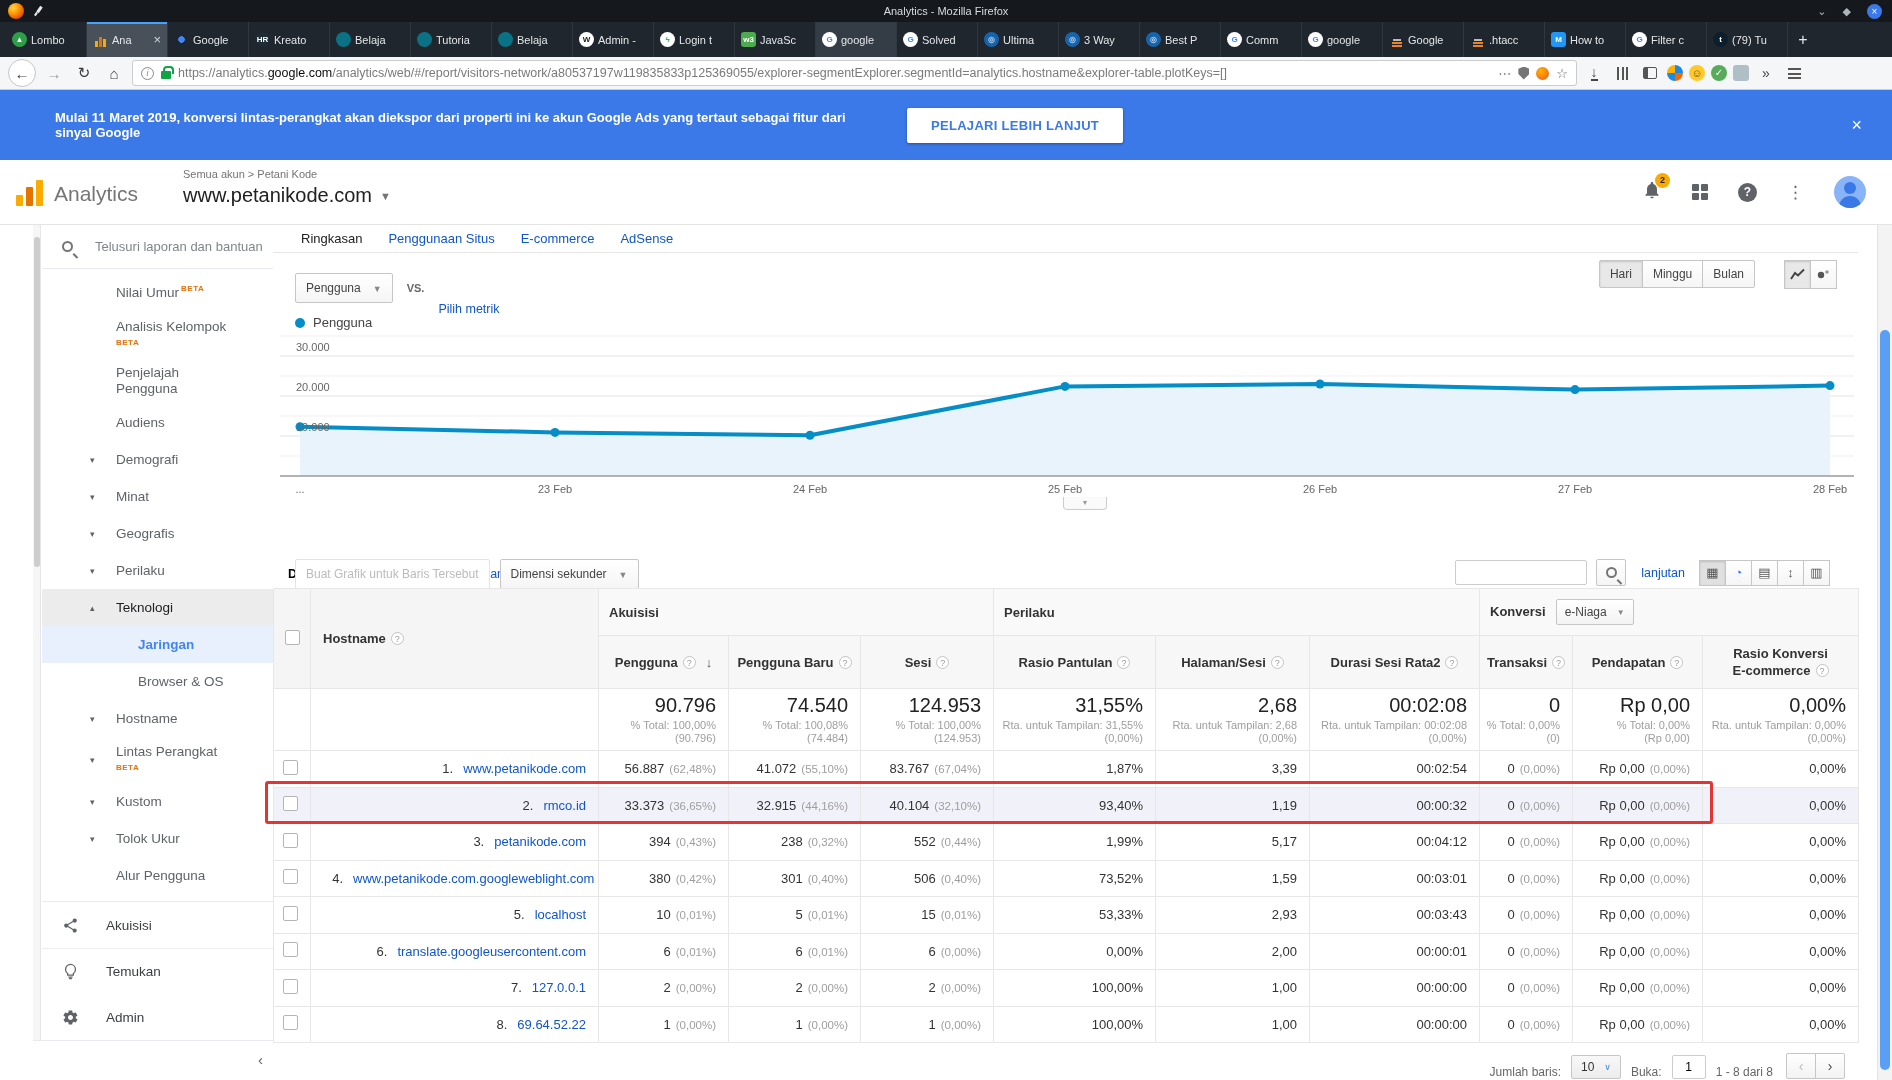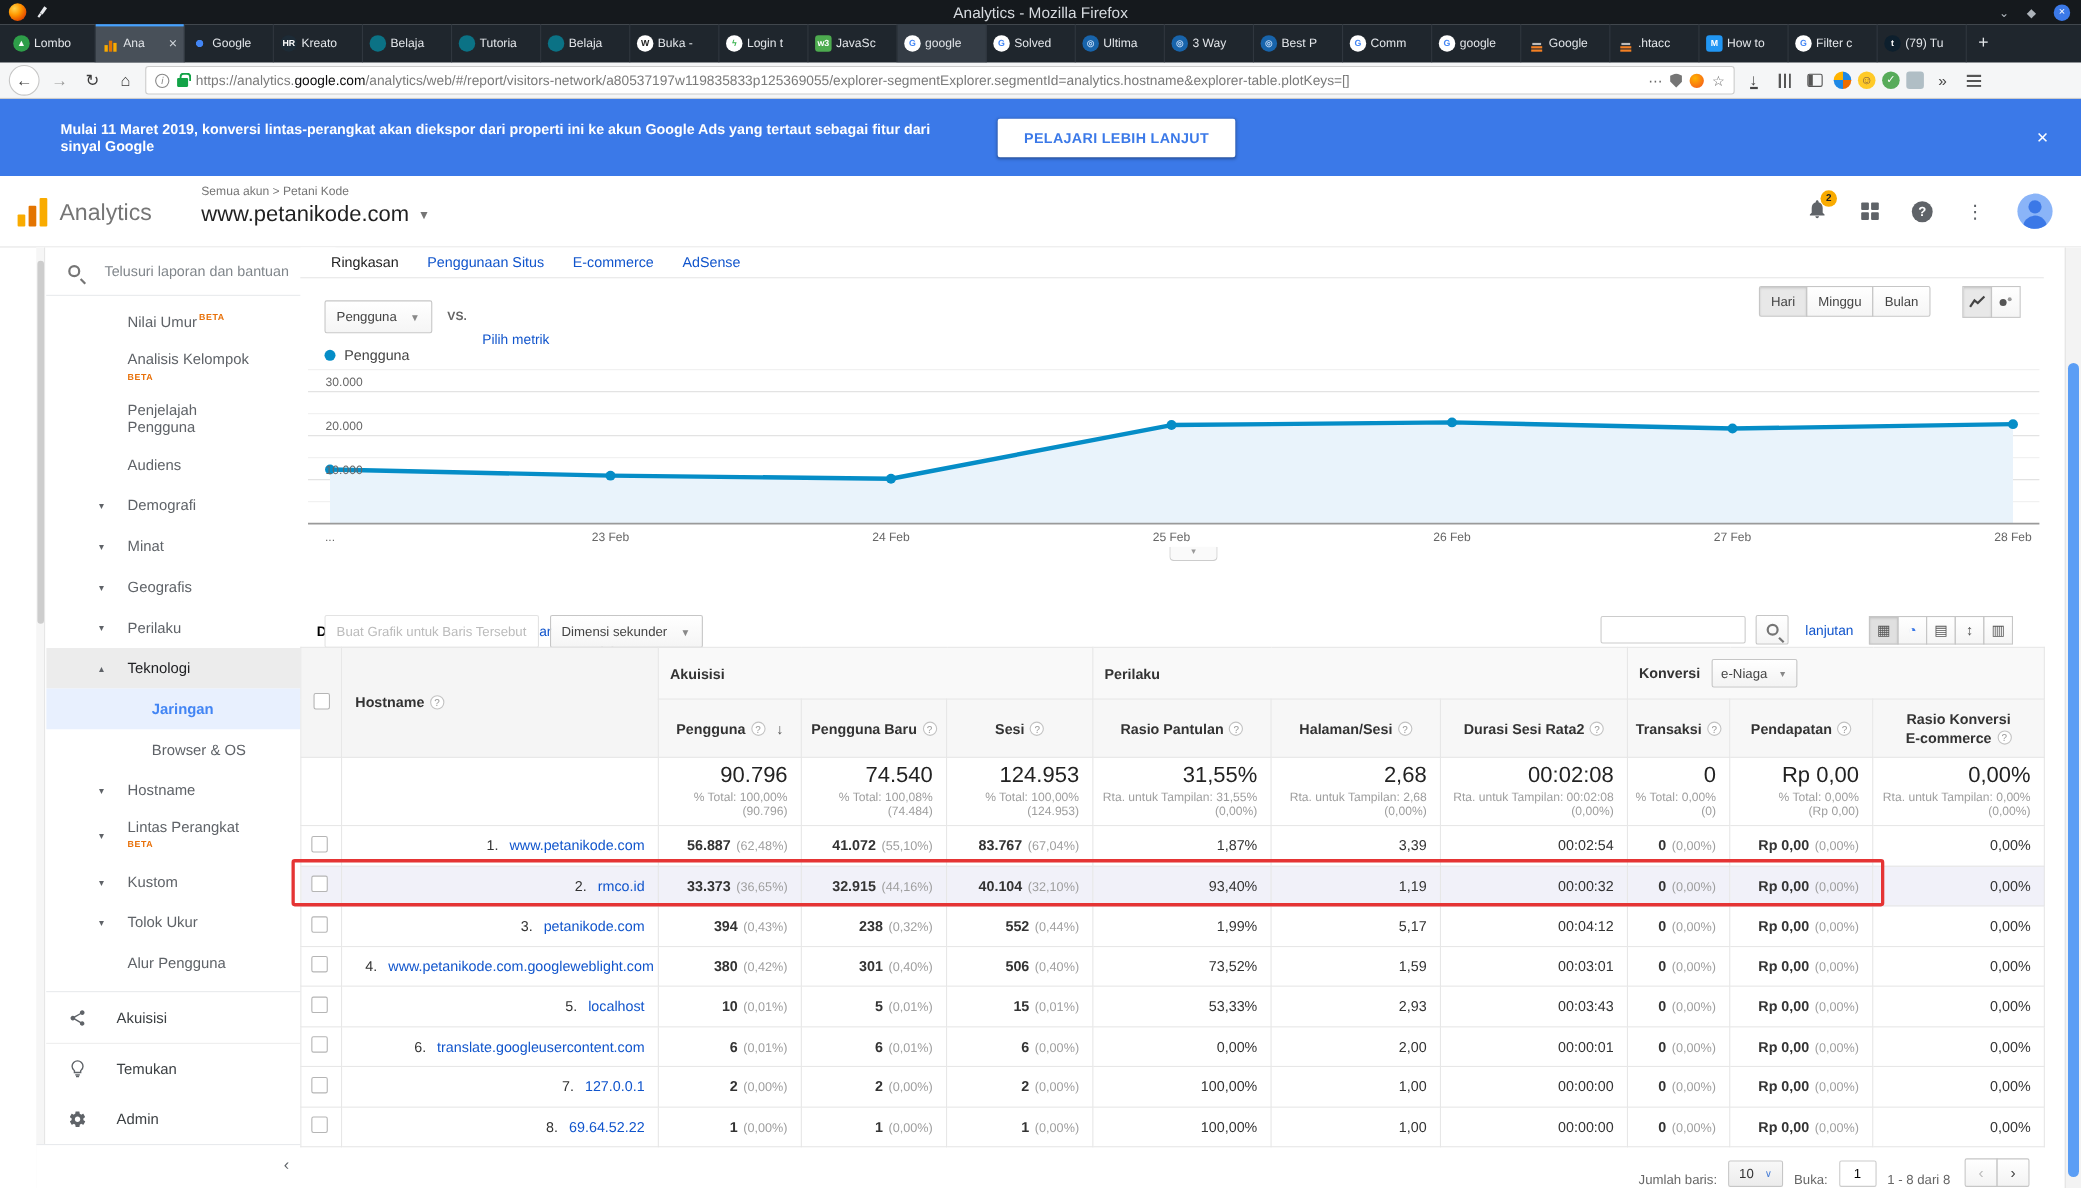--- a/index.html
+++ b/index.html
@@ -6,21 +6,21 @@
   body { background:#888; font-family:"Liberation Sans", sans-serif; }
   #stage { position:relative; width:1892px; height:1080px; background:#fff; overflow:hidden; }
 
   
   .titlebar { position:absolute; left:0; top:0; width:100%; height:22px; background:#15191d; display:flex; align-items:center; color:#c8ccd2; }
   .ff-logo { position:absolute; left:8px; top:3px; width:16px; height:16px; border-radius:50%;
     background:radial-gradient(circle at 32% 30%, #ffd54f 0%, #ff9800 38%, #e65100 72%, #bf360c 100%); }
   .pin-icon { position:absolute; left:34px; top:6px; width:10px; height:10px; }
   .pin-icon::before { content:""; position:absolute; left:4px; top:0; width:3px; height:7px; background:#e8eaed; transform:rotate(35deg); }
   .pin-icon::after { content:""; position:absolute; left:1px; top:6px; width:2px; height:4px; background:#e8eaed; transform:rotate(35deg); }
-  .win-title { position:absolute; left:0; right:0; text-align:center; font-size:14px; color:#d7dbe0; }
+  .win-title { position:absolute; left:0; right:0; text-align:center; font-size:11px; color:#d7dbe0; }
   .win-controls { position:absolute; right:10px; top:0; height:22px; display:flex; gap:16px; align-items:center; font-size:11px; color:#aeb4bb; }
   .win-controls .wc-close { width:15px; height:15px; border-radius:50%; background:#3b79e8; color:#fff; text-align:center; line-height:15px; font-size:10px; }
 
   .tabstrip { position:absolute; left:0; top:22px; width:100%; height:35px; background:#1f262d; display:flex; align-items:stretch; padding-left:6px; }
   .tab { width:81px; flex:none; display:flex; align-items:center; gap:4px; padding:0 6px; border-right:1px solid #30373f; position:relative; cursor:pointer; }
   .tab.active { background:#485059; }
   .tab.active::before { content:""; position:absolute; left:0; top:0; right:0; height:2px; background:#45a1ff; }
   .tab.hl { background:#343c45; }
   .tlabel { font-size:11px; color:#e3e6ea; white-space:nowrap; overflow:hidden; max-width:46px; flex:1; }
   .tclose { color:#cfd4da; font-size:13px; line-height:10px; }
@@ -177,21 +177,21 @@
   .cbx { display:inline-block; width:15px; height:15px; border:1px solid #b5b5b5; border-radius:2px; background:#fff; cursor:pointer; }
   td.c-cb { text-align:center; vertical-align:middle; }
   tr.summary td { height:62px; text-align:right; padding-right:12px; vertical-align:middle; }
   .sum-big { font-size:20px; color:#222; margin-bottom:2px; }
   .sum-sub { font-size:11px; color:#9e9e9e; line-height:13px; }
   tr.datarow td { height:36.5px; text-align:right; padding-right:12px; vertical-align:middle; white-space:nowrap; }
   td.hostcell { text-align:left; padding-left:14px; }
   .rownum { display:inline-block; width:18px; text-align:right; margin-right:10px; color:#333; }
   .hostlink { color:#15c; text-decoration:none; cursor:pointer; }
   .v { color:#333; }
-  .v.b { font-weight:bold;margin-left:24px; }
+  .v.b { font-weight:normal;margin-left:24px; }
   .pct { color:#9e9e9e; font-size:11.5px; margin-left:5px; }
   tr.hl td { background:#f1f1f9; }
 
   .redbox { position:absolute; left:-8px; top:556px; width:1448px; height:43px; border:3px solid #e53434; border-radius:3px; pointer-events:none; z-index:6; }
 
   
   .tfooter { position:absolute; right:47px; top:822px; height:32px; display:flex; align-items:flex-end; gap:10px; font-size:12px; color:#666; }
   .fsel { display:inline-flex; align-items:center; gap:10px; border:1px solid #c6c6c6; border-radius:2px; background:linear-gradient(#f8f8f8,#ececec); padding:4px 9px; color:#333; cursor:pointer; }
   .fsel .caret { color:#4a7fd6; font-size:9px; }
   .goto-input { width:34px; height:24px; border:1px solid #ccc; border-radius:2px; text-align:center; font-size:12px; font-family:"Liberation Sans",sans-serif; }
@@ -249,21 +249,21 @@
         <div class="tab">
           <span class="fav" style="background: rgb(11, 114, 133);"></span>
           <span class="tlabel">Tutoria</span>
         </div>
         <div class="tab">
           <span class="fav" style="background: rgb(11, 114, 133);"></span>
           <span class="tlabel">Belaja</span>
         </div>
         <div class="tab">
           <span class="fav" style="background: rgb(255, 255, 255); color: rgb(34, 34, 34);">W</span>
-          <span class="tlabel">Buka -</span>
+          <span class="tlabel">Admin -</span>
         </div>
         <div class="tab">
           <span class="fav" style="background: rgb(255, 255, 255); color: rgb(55, 178, 77);">ϟ</span>
           <span class="tlabel">Login t</span>
         </div>
         <div class="tab">
           <span class="fav" style="background: rgb(77, 171, 79); color: rgb(255, 255, 255); border-radius: 3px;">w3</span>
           <span class="tlabel">JavaSc</span>
         </div>
         <div class="tab hl">

